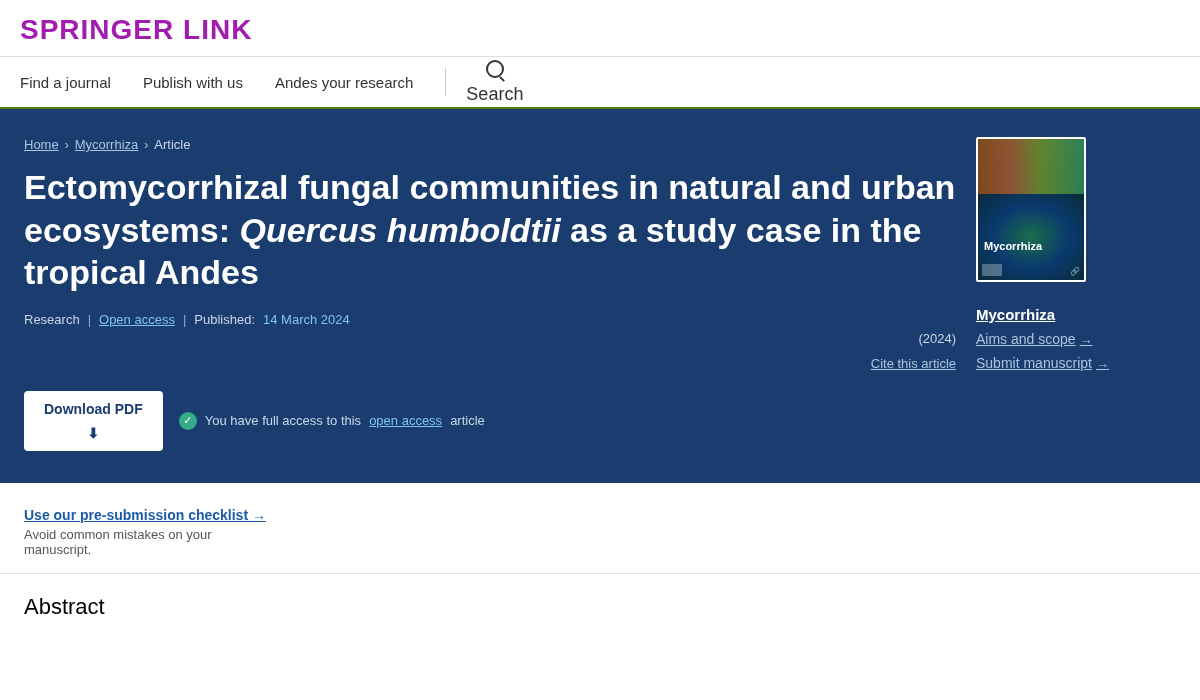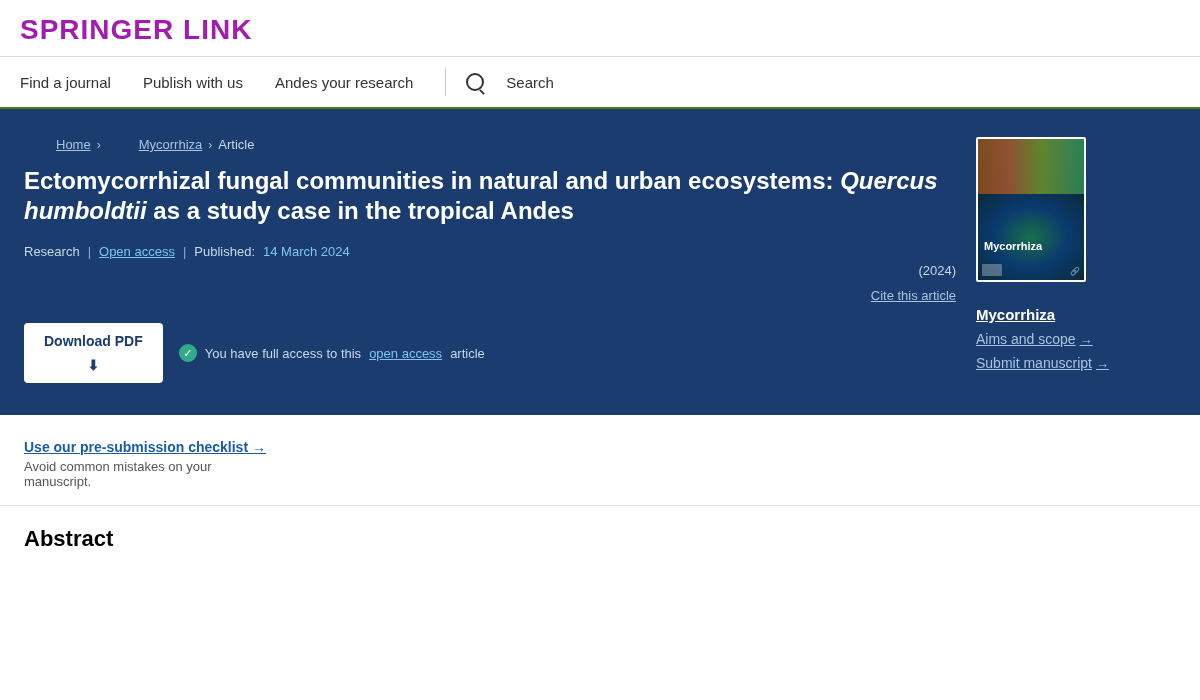--- a/index.html
+++ b/index.html
@@ -6,37 +6,37 @@
     body { font-family: Arial, Helvetica, sans-serif; font-size: 14px; color: #333; background: #fff; width: 1200px; }
 
     
     .header { padding: 14px 20px 10px 20px; border-bottom: 1px solid #ddd; }
     .springer-logo { font-size: 28px; font-weight: 700; letter-spacing: 1px; color: #a21caf; text-transform: uppercase; }
 
     
     .nav { display: flex; align-items: center; padding: 0 20px; border-bottom: 2px solid #4d7c0f; height: 52px; }
     .nav-item { font-size: 15px; color: #333; text-decoration: none; margin-right: 32px; cursor: pointer; }
     .nav-divider { width: 1px; height: 28px; background: #ccc; margin-right: 20px; }
-    .nav-search { display: flex; align-items: center; gap: 22px; font-size: 15px; color: #333; cursor: pointer; }
+    .nav-search { display: flex; align-items: center; gap: 6px; font-size: 18px; color: #333; cursor: pointer; flex-direction: column; }
     .search-icon-circle { width: 18px; height: 18px; border: 2px solid #333; border-radius: 50%; position: relative; display: inline-block; }
     .search-icon-circle::after { content: ''; position: absolute; width: 6px; height: 2px; background: #333; bottom: -4px; right: -3px; transform: rotate(45deg); }
 
     
     .article-hero { background: #1a3c6e; padding: 28px 24px 32px 24px; display: flex; gap: 20px; }
     .article-hero-left { flex: 1; }
     .article-hero-right { width: 200px; flex-shrink: 0; display: flex; flex-direction: column; align-items: flex-start; gap: 0; }
 
     
     .breadcrumb { display: flex; align-items: center; gap: 6px; margin-bottom: 14px; font-size: 13px; }
-    .breadcrumb a { color: #a8c4e0; text-decoration: underline; cursor: pointer; margin-left: 32px; }
+    .breadcrumb a { color: #a8c4e0; text-decoration: underline; cursor: pointer; }
     .breadcrumb-sep { color: #a8c4e0; font-size: 12px; }
     .breadcrumb-current { color: #c8d8e8; }
 
     
-    .article-title { font-size: 24px; font-weight: 700; color: #fff; line-height: 1.25; margin-bottom: 18px; }
+    .article-title { font-size: 34px; font-weight: 700; color: #fff; line-height: 1.25; margin-bottom: 18px; }
     .article-title em { font-style: italic; }
 
     
     .article-meta { display: flex; align-items: center; gap: 8px; font-size: 13px; color: #c8d8e8; margin-bottom: 4px; }
     .meta-sep { color: #8aabe0; }
     .open-access-badge { color: #7dc6f0; text-decoration: underline; cursor: pointer; }
     .published-date { color: #7dc6f0; }
     .year-cite { display: flex; align-items: flex-end; gap: 10px; font-size: 13px; color: #c8d8e8; margin-bottom: 20px; flex-direction: column; }
     .cite-link { color: #a8c4e0; text-decoration: underline; cursor: pointer; }
 
@@ -69,21 +69,21 @@
     .authors-list { font-size: 15px; color: #333; margin-bottom: 0; }
     .author-link { color: #1a5ca8; text-decoration: underline; cursor: pointer; }
     .email-icon { display: inline-block; width: 16px; height: 12px; border: 1.5px solid #555; border-radius: 2px; position: relative; margin: 0 4px; vertical-align: middle; }
     .email-icon::after { content: ''; position: absolute; top: 0; left: 0; right: 0; height: 6px; border-bottom: 1.5px solid #555; clip-path: polygon(0 0, 50% 60%, 100% 0); }
     .authors-right { text-align: left; }
     .pre-submission-link { color: #1a5ca8; font-size: 14px; font-weight: 700; text-decoration: underline; cursor: pointer; display: flex; align-items: center; gap: 4px; }
     .pre-submission-desc { font-size: 13px; color: #555; margin-top: 4px; max-width: 220px; }
 
     
     .abstract-section { padding: 20px 24px; }
-    .abstract-title { font-size: 22px; font-weight: 700; color: #000; margin-bottom: 0; }
+    .abstract-title { font-size: 22px; font-weight: 400; color: #000; margin-bottom: 0; }
   </style>
 </head>
 <body>
 
 <div class="header">
   <div class="springer-logo">SPRINGER LINK</div>
 </div>
 
 <nav class="nav">
   <a class="nav-item">Find a journal</a>

